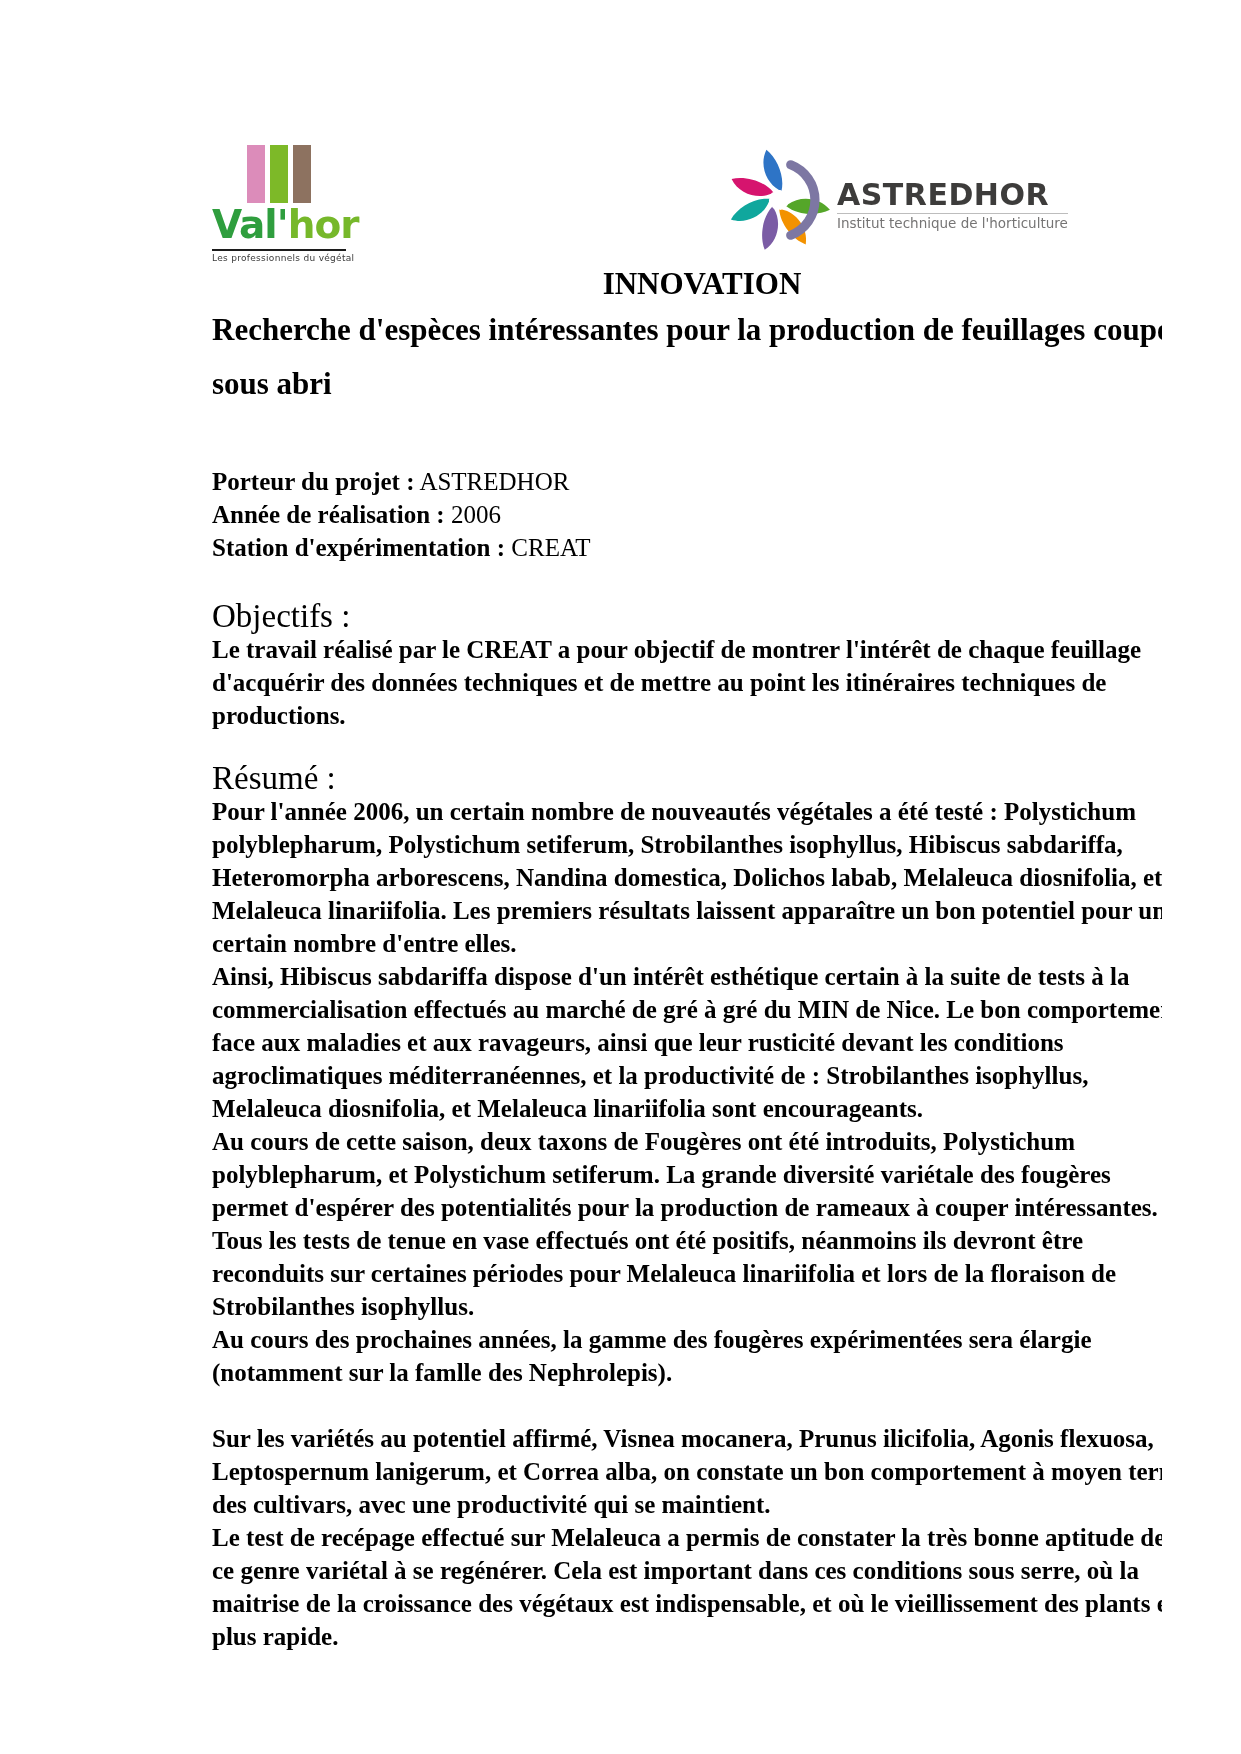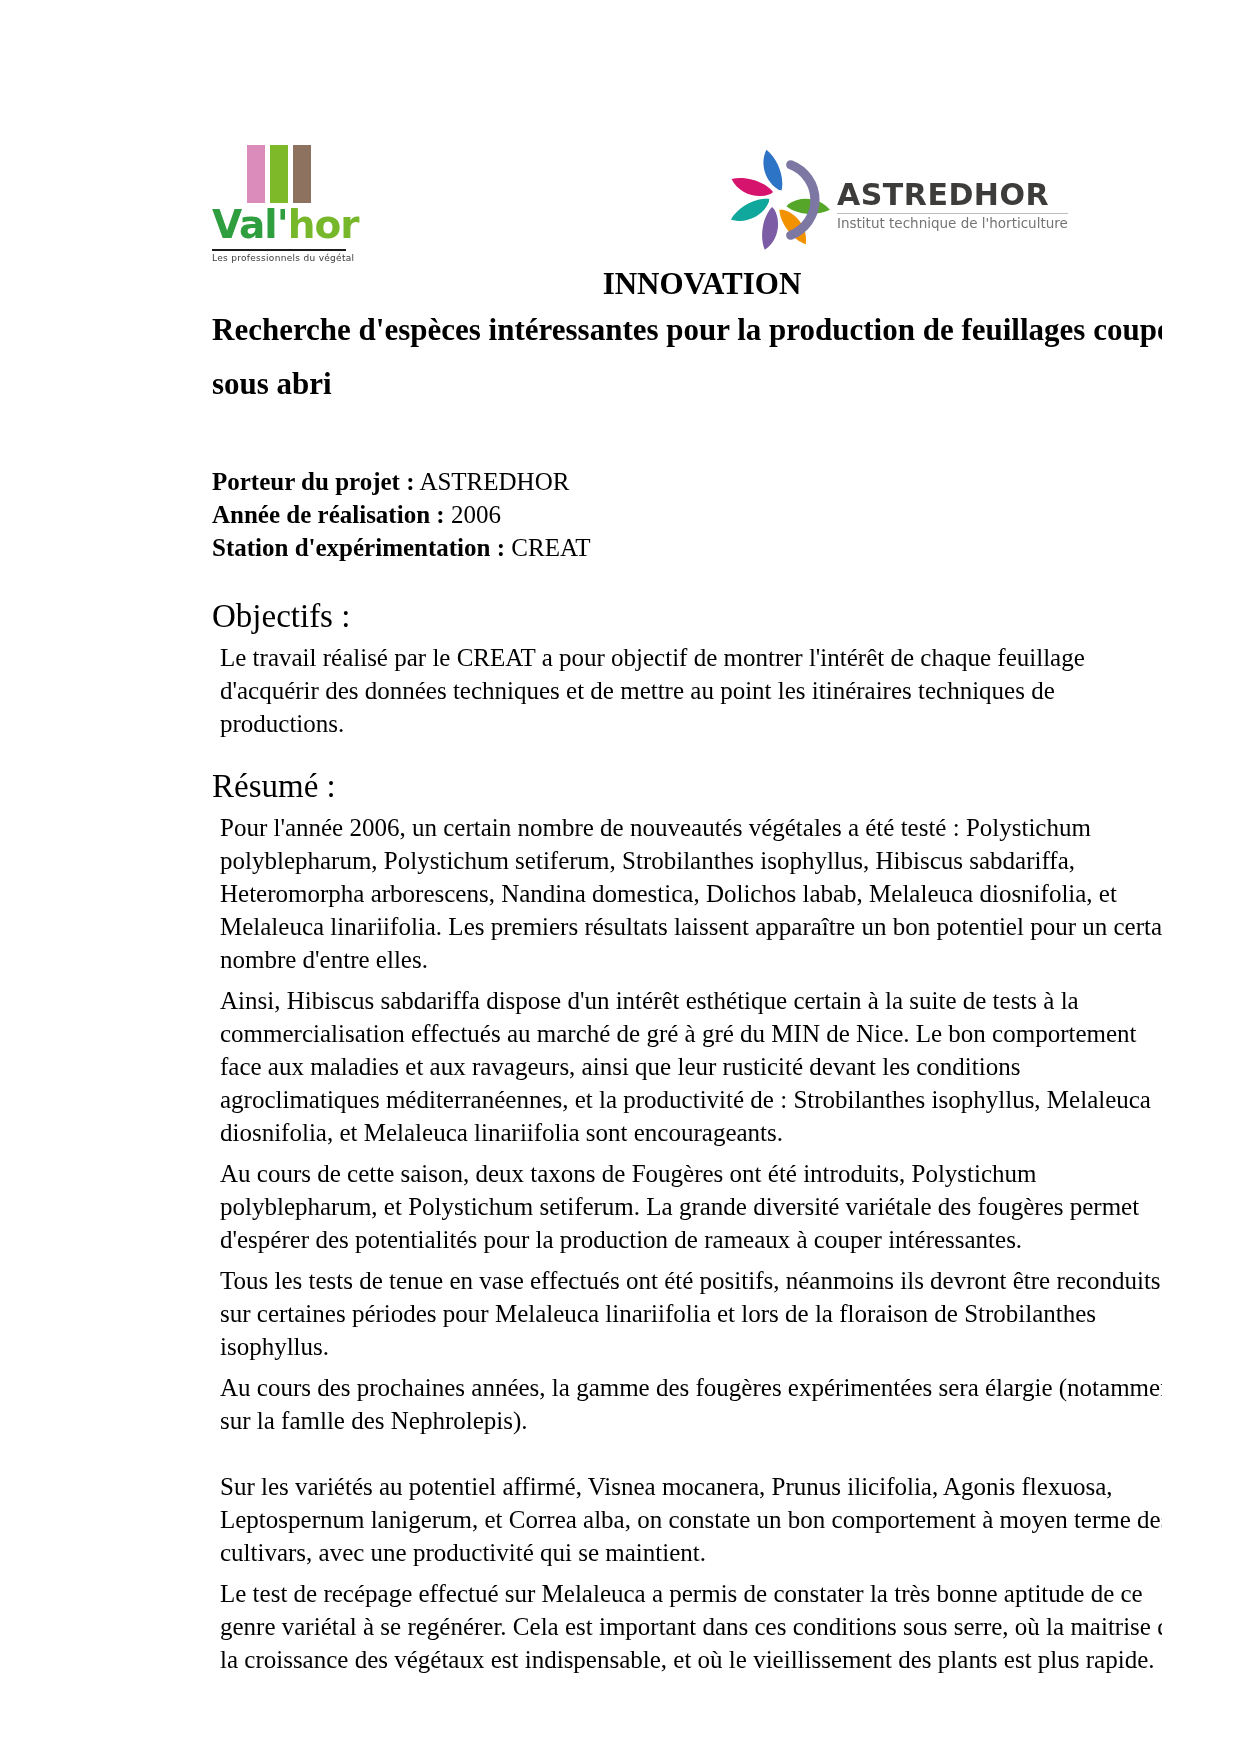--- a/index.html
+++ b/index.html
@@ -28,21 +28,21 @@
   .content { position:absolute; left:133px; top:264px; width:980px; font-size:25px; line-height:33px; }
   .doc-category { text-align:center; font-weight:bold; font-size:31px; line-height:39px; }
   .doc-title { font-weight:bold; font-size:31px; line-height:54px; }
   .meta { margin-top:54px; }
   .meta .row b { font-weight:bold; }
   .section-objectifs { margin-top:36px; }
   .section-interet { margin-top:33px; }
   .section-resume { margin-top:30px; }
   .closing { margin-top:33px; }
   h3.sec { font-size:33px; line-height:33px; margin:0; font-weight:normal; }
-  p { margin:8px; }
+  p { margin:0;font-weight:bold; }
 </style>
 </head>
 <body>
 
 <div class="page">
 
   <div class="valhor">
     <div class="bars">
       <div class="bar" style="background: rgb(220, 140, 186);"></div>
       <div class="bar" style="background: rgb(125, 185, 40);"></div>

